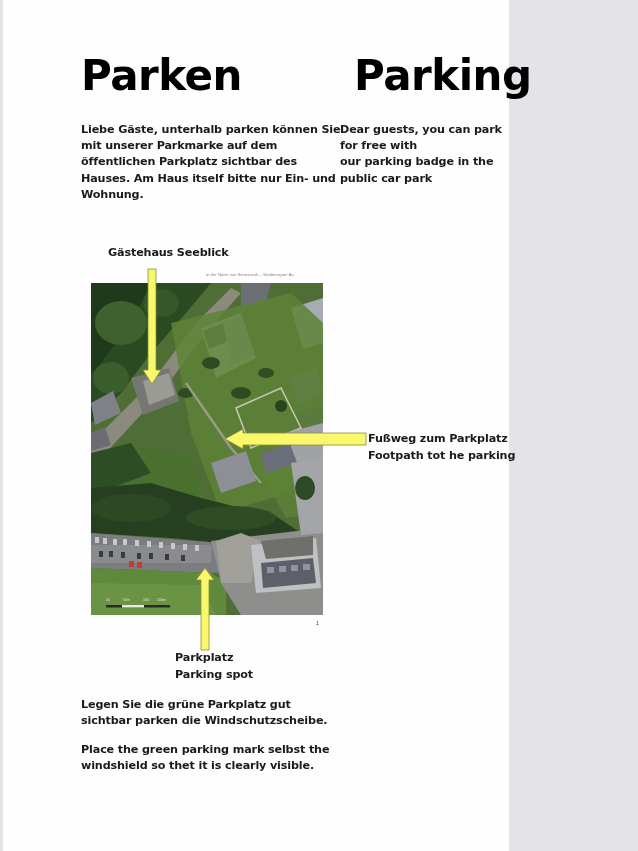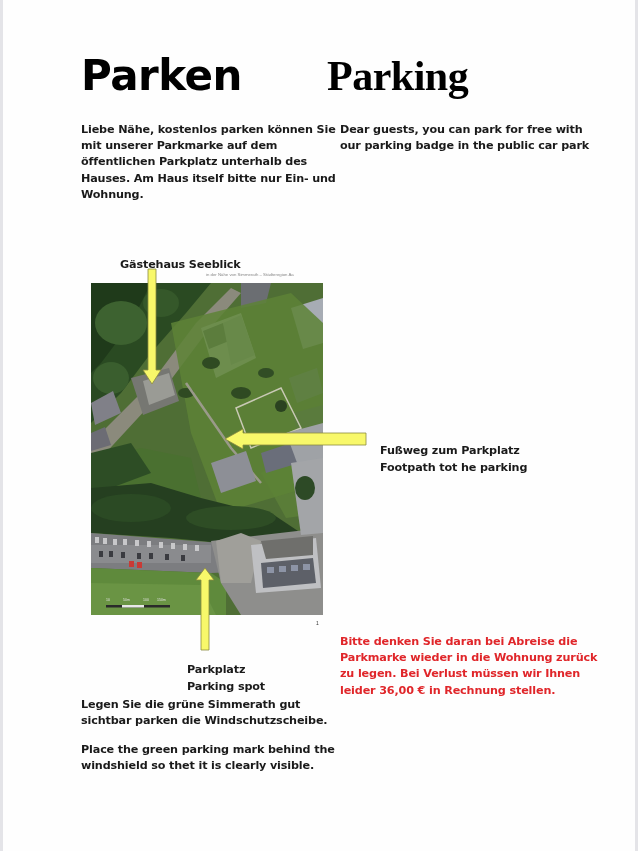--- a/index.html
+++ b/index.html
@@ -2,36 +2,36 @@
 <html><head>
   <meta charset="utf-8">
   <style>
     html, body { margin: 0; padding: 0; }
     body {
       width: 638px; height: 851px; position: relative; overflow: hidden;
       background: #e4e4e8;
       font-family: "Liberation Sans", "DejaVu Sans", sans-serif;
     }
     .page {
-      position: absolute; left: 3px; top: 0; width: 632px; height: 851px;
+      position: absolute; left: 3px; top: 0; width: 506px; height: 851px;
       background: #fefefe;
     }
     .title {
       position: absolute; top: 48px; margin: 0;
       font-family: "DejaVu Sans", sans-serif; font-weight: bold;
       font-size: 42px; letter-spacing: -0.5px; color: #000; line-height: 56px;
     }
     .para {
       position: absolute; margin: 0; font-family: "DejaVu Sans", sans-serif;
       font-weight: bold; font-size: 11.2px; line-height: 16.2px; color: #1a1a1a;
       letter-spacing: -0.15px;
     }
     .para.red { color: #e0262a; }
     .label {
-      position: absolute; margin: 12px; font-family: "DejaVu Sans", sans-serif;
+      position: absolute; margin: 0; font-family: "DejaVu Sans", sans-serif;
       font-weight: bold; font-size: 11.2px; line-height: 16.5px; color: #1a1a1a;
       letter-spacing: -0.15px; white-space: nowrap;
     }
     .caption {
       position: absolute; left: 203px; top: 272px; font-size: 4.3px; color: #888;
       font-family: "Liberation Sans", sans-serif; white-space: nowrap;
     }
     .pagenum {
       position: absolute; left: 313px; top: 620px; font-size: 5px; color: #333;
       font-family: "Liberation Sans", sans-serif;
@@ -42,26 +42,26 @@
     }
     .map svg { display: block; }
     .arrow { position: absolute; overflow: visible; }
   </style>
 </head>
 <body>
 
 <div class="page">
 
   <h1 class="title" style="left:78px;">Parken</h1>
-  <h1 class="title" style="left:324px;font-family:Liberation Serif, serif;">Parking</h1>
+  <h1 class="title" style="left:351px;">Parking</h1>
 
   <p class="para" style="left:78px; top:122px;">
-    <span>Liebe Nähe, kostenlos parken können Sie</span><br>
+    <span>Liebe Gäste, unterhalb parken können Sie</span><br>
     <span>mit unserer Parkmarke auf dem</span><br>
-    <span>öffentlichen Parkplatz unterhalb des</span><br>
+    <span>öffentlichen Parkplatz sichtbar des</span><br>
     <span>Hauses. Am Haus itself bitte nur Ein- und</span><br>
     <span>Wohnung.</span>
   </p>
 
   <p class="para" style="left:337px; top:122px;">
     <span>Dear guests, you can park for free with</span><br>
     <span>our parking badge in the public car park</span><br>
     <br>
   </p>
 
@@ -177,30 +177,24 @@
     <span>Fußweg zum Parkplatz</span><br>
     <span>Footpath tot he parking</span>
   </p>
 
   <p class="label" style="left:172px; top:650px;">
     <span>Parkplatz</span><br>
     <span>Parking spot</span>
   </p>
 
   <p class="para" style="left:78px; top:697px;">
-    <span>Legen Sie die grüne Simmerath gut</span><br>
+    <span>Legen Sie die grüne Parkplatz gut</span><br>
     <span>sichtbar parken die Windschutzscheibe.</span>
   </p>
 
   <p class="para" style="left:78px; top:742px;">
-    <span>Place the green parking mark behind the</span><br>
+    <span>Place the green parking mark selbst the</span><br>
     <span>windshield so thet it is clearly visible.</span>
   </p>
 
-  <p class="para red" style="left:337px; top:634px;">
-    <span>Bitte denken Sie daran bei Abreise die</span><br>
-    <span>Parkmarke wieder in die Wohnung zurück</span><br>
-    <span>zu legen. Bei Verlust müssen wir Ihnen</span><br>
-    <span>leider 36,00 € in Rechnung stellen.</span>
-  </p>
 
 
 </div>
 
 </body></html>

